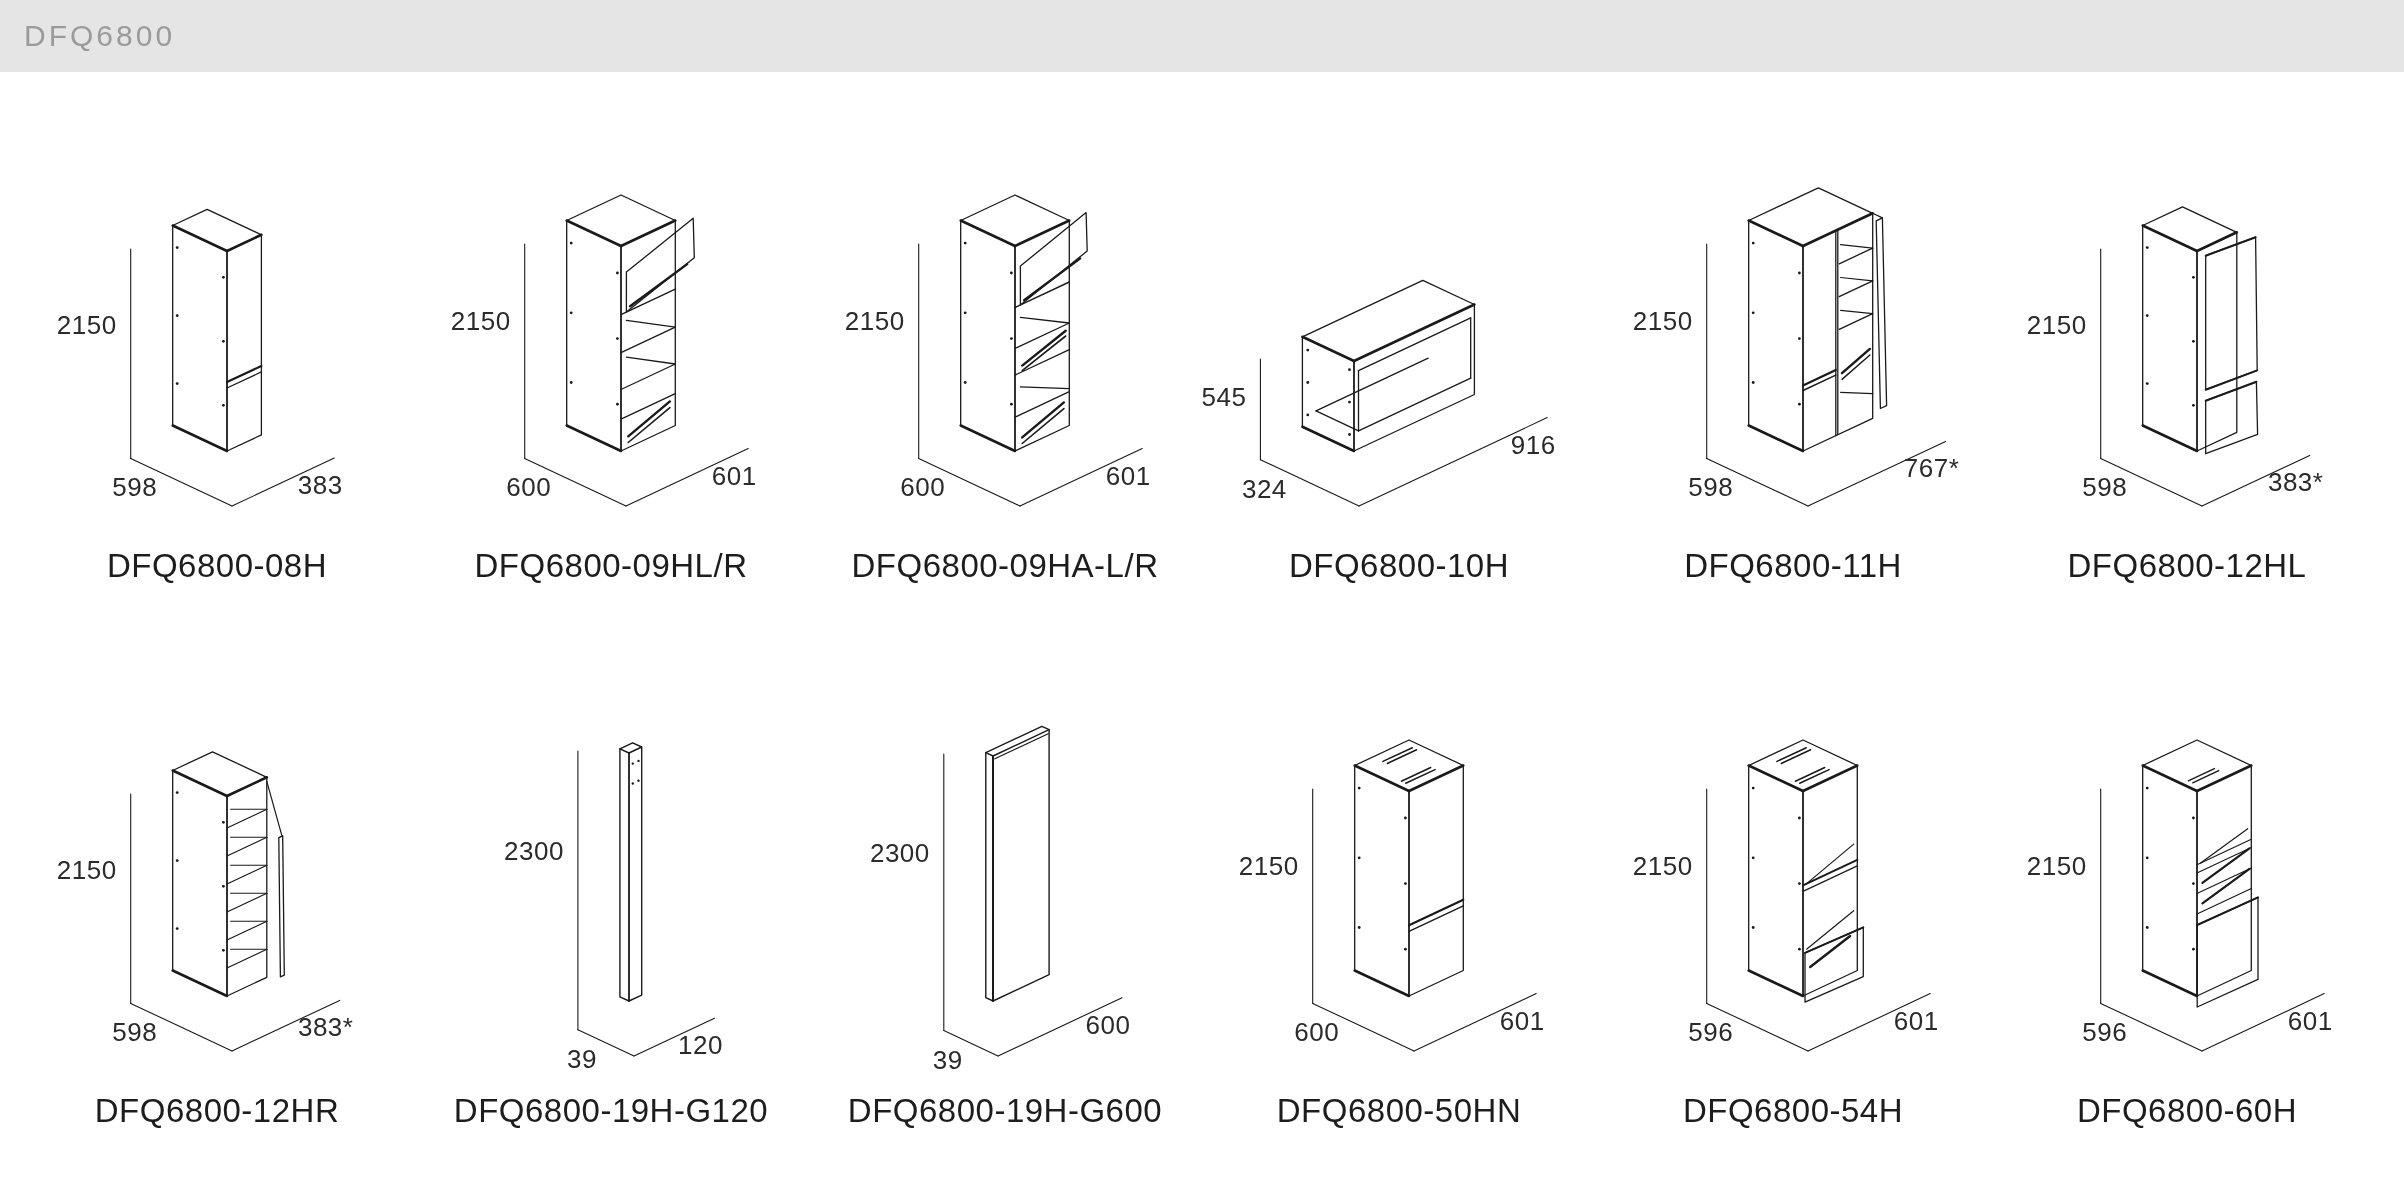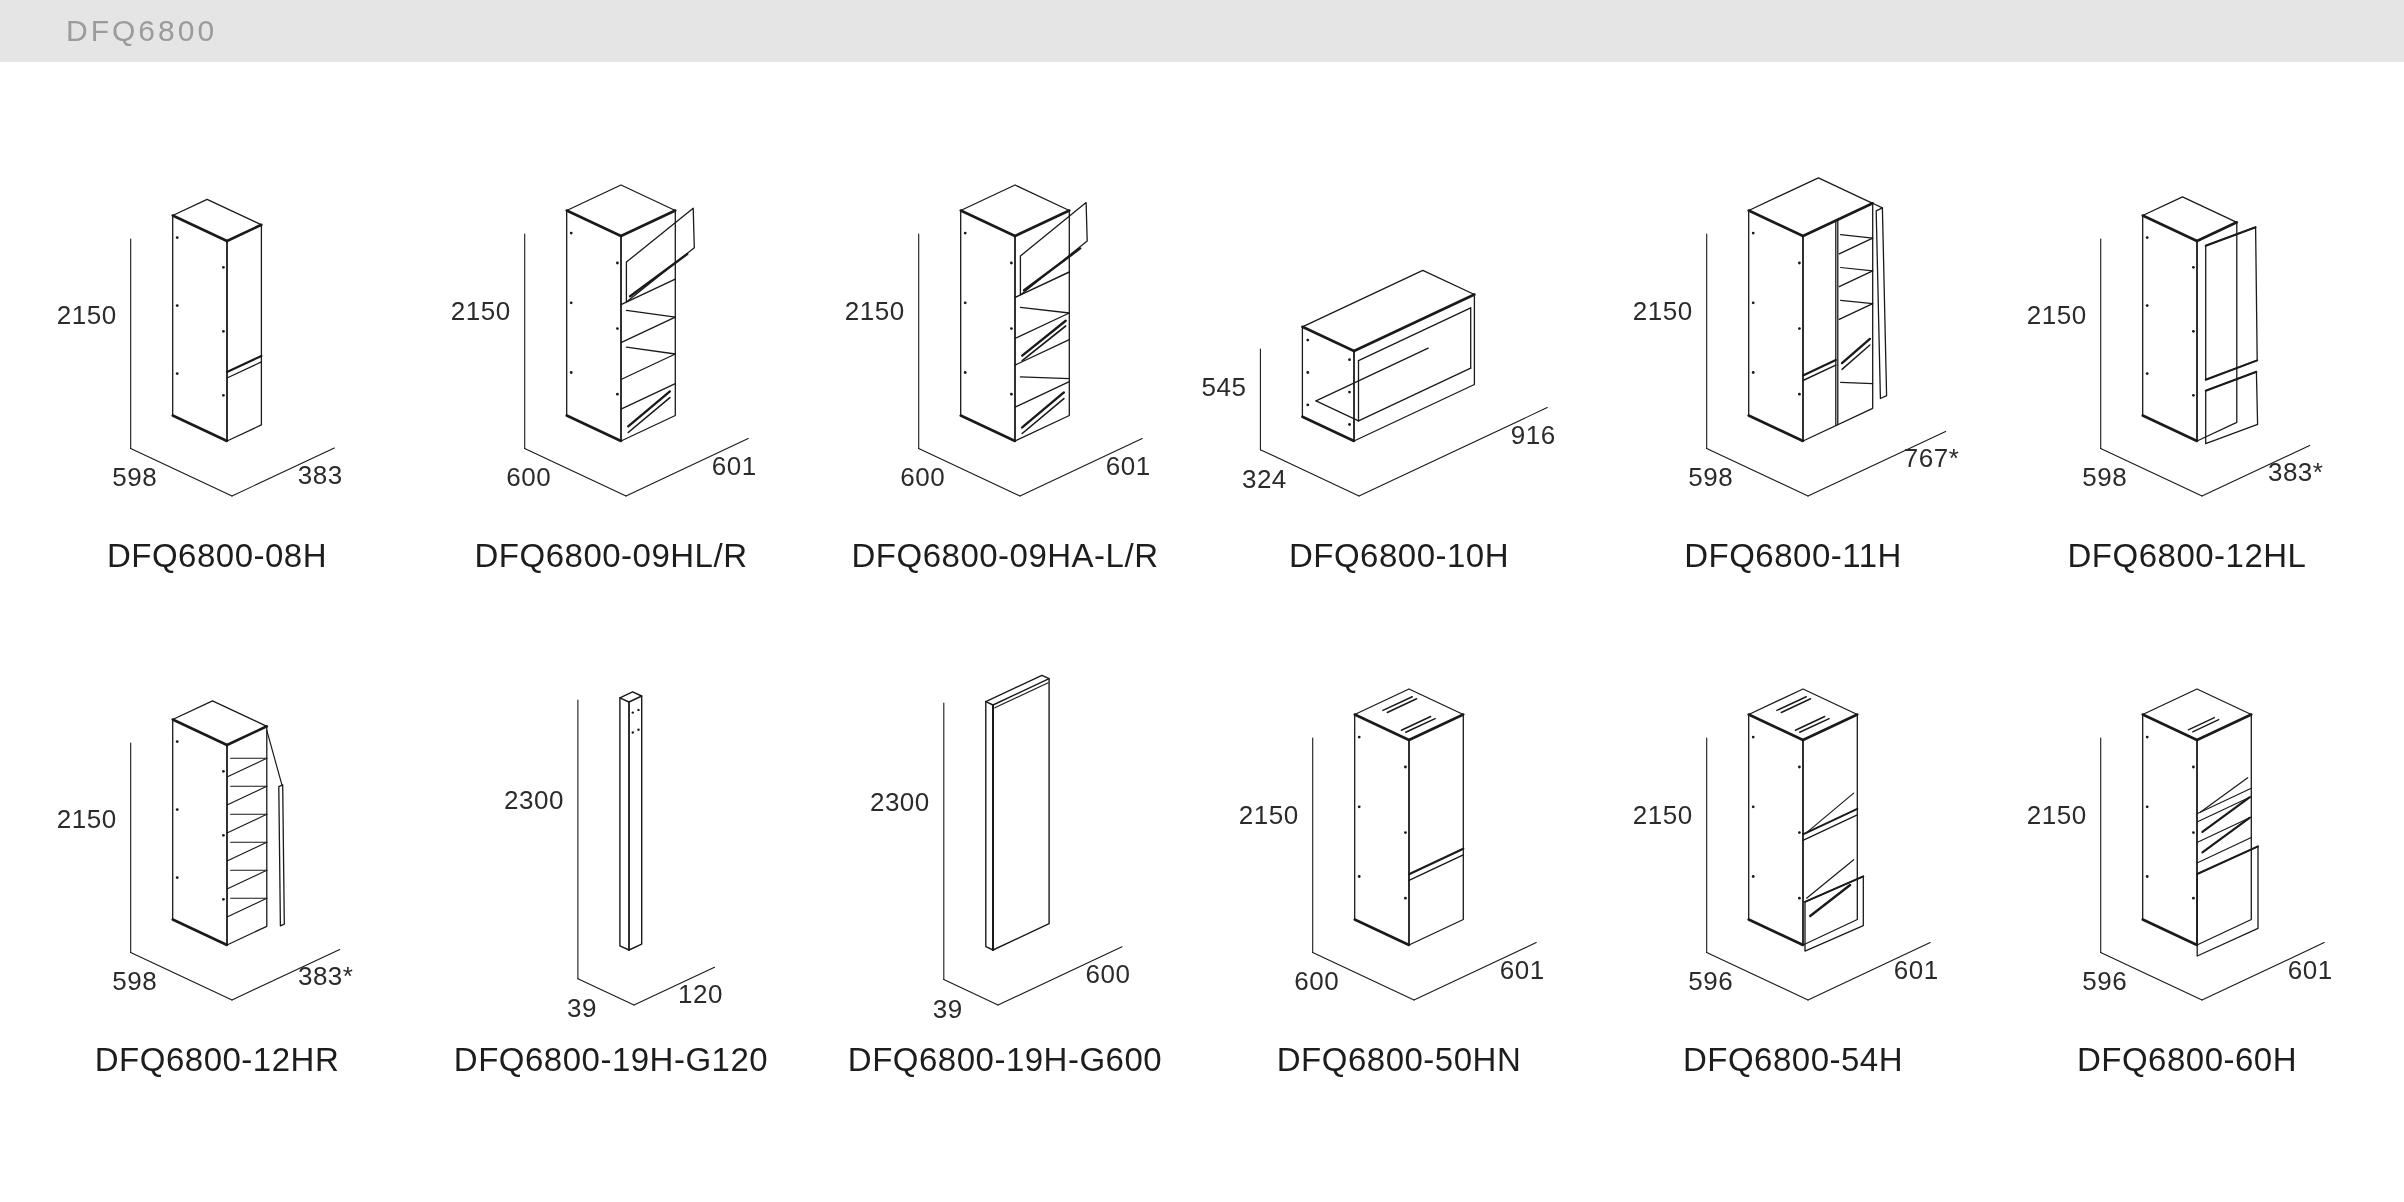--- a/index.html
+++ b/index.html
@@ -10,35 +10,35 @@
   }
   *{box-sizing:border-box;}
   html,body{margin:0;padding:0;}
   body{
     width:2404px;height:1202px;
     background:#ffffff;
     font-family:"Liberation Sans",sans-serif;
     overflow:hidden;
   }
   .header{
-    height:62px;
+    height:72px;
     background:var(--header-bg);
     display:flex;align-items:center;
-    padding-left:66px;
+    padding-left:24px;
   }
   .header .title{
     color:var(--header-text);
     font-size:30px;
     letter-spacing:3px;
   }
   .grid{
     display:grid;
     grid-template-columns:repeat(6,1fr);
     padding:37px 20px 0 20px;
-    row-gap:30px;
+    row-gap:71px;
   }
   .cell{display:flex;flex-direction:column;align-items:center;}
   .cell svg{display:block;width:394px;height:440px;}
   .model{
     height:34px;line-height:34px;
     text-align:center;
     font-size:33px;
     letter-spacing:0.5px;
     color:#1d1d1d;
     white-space:nowrap;

